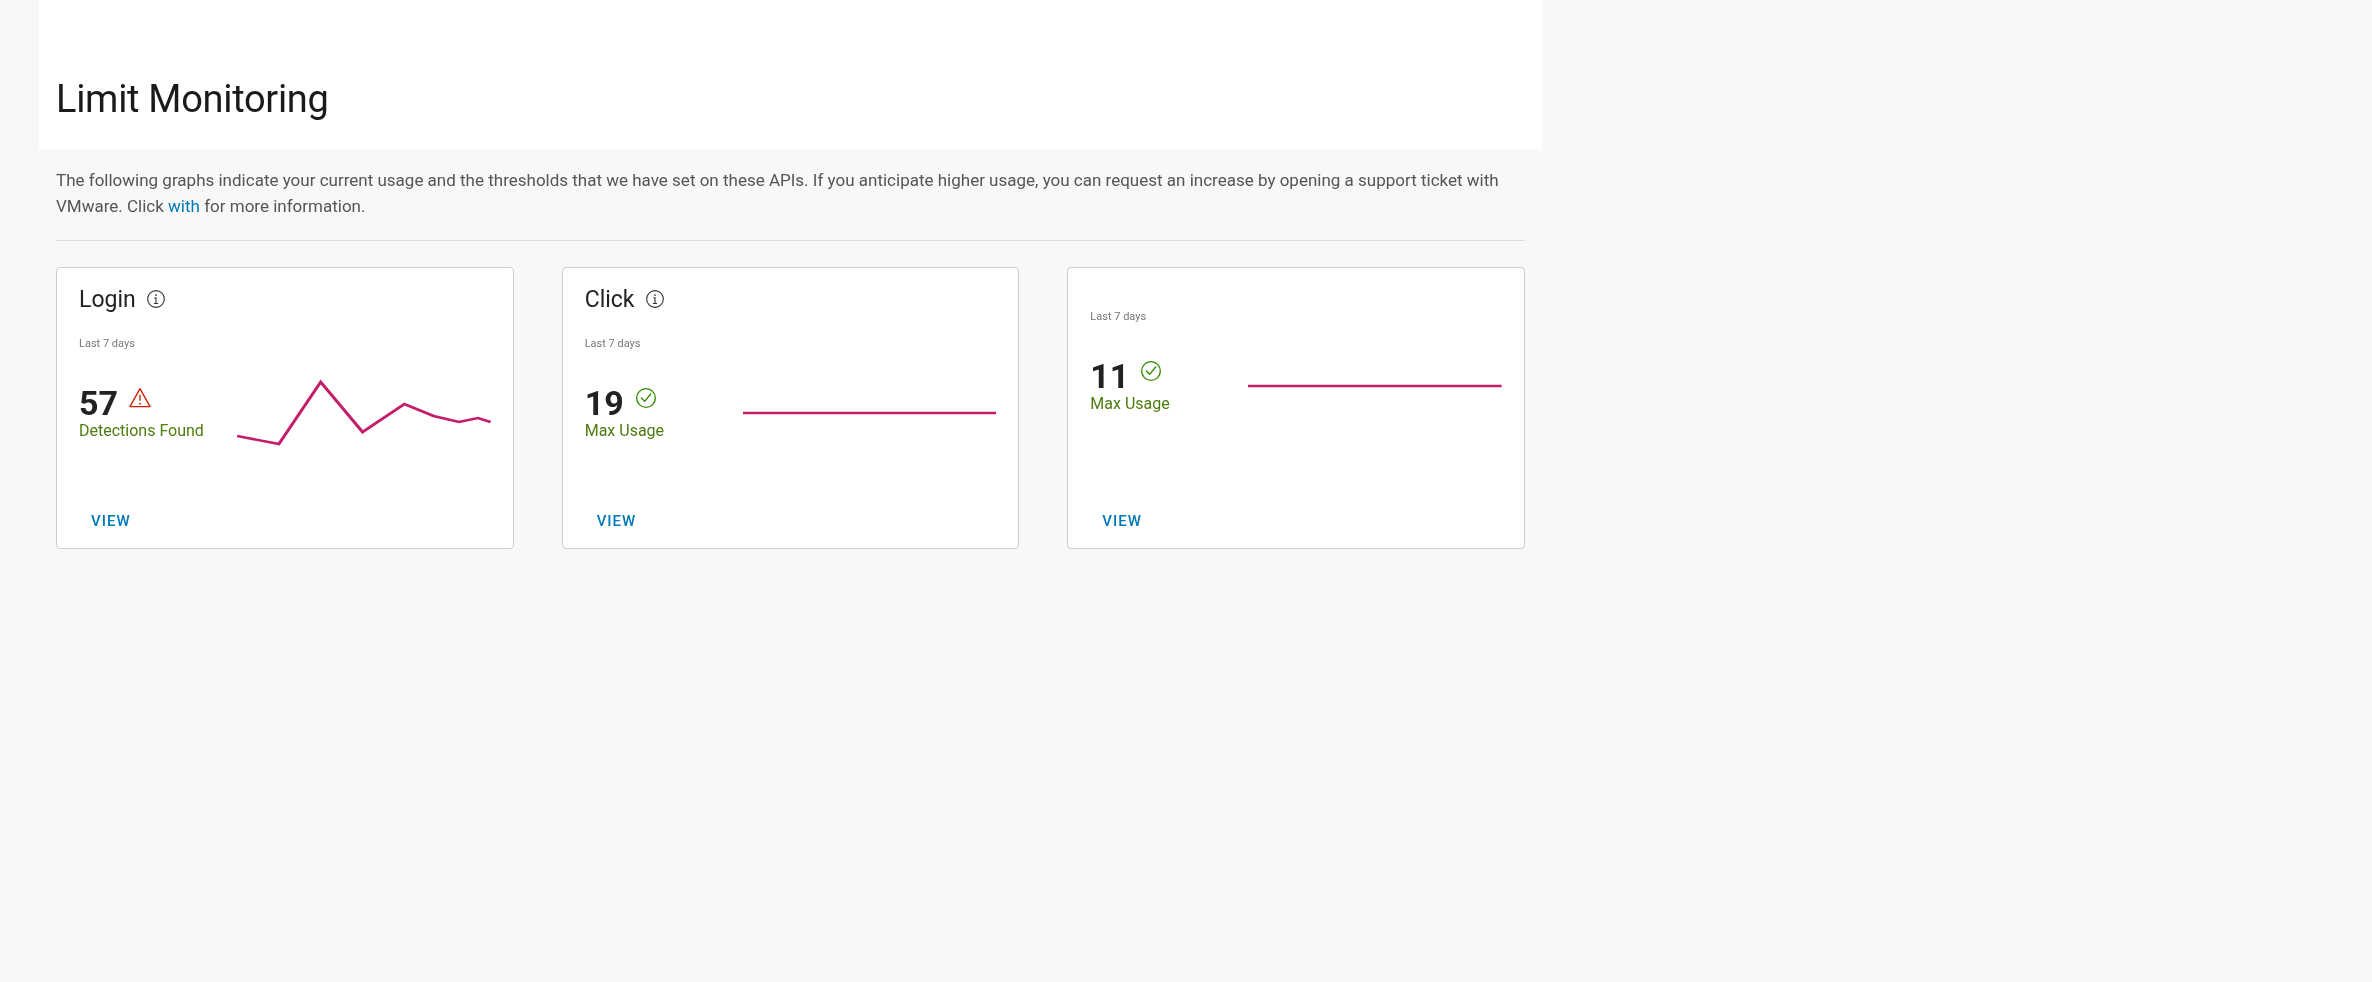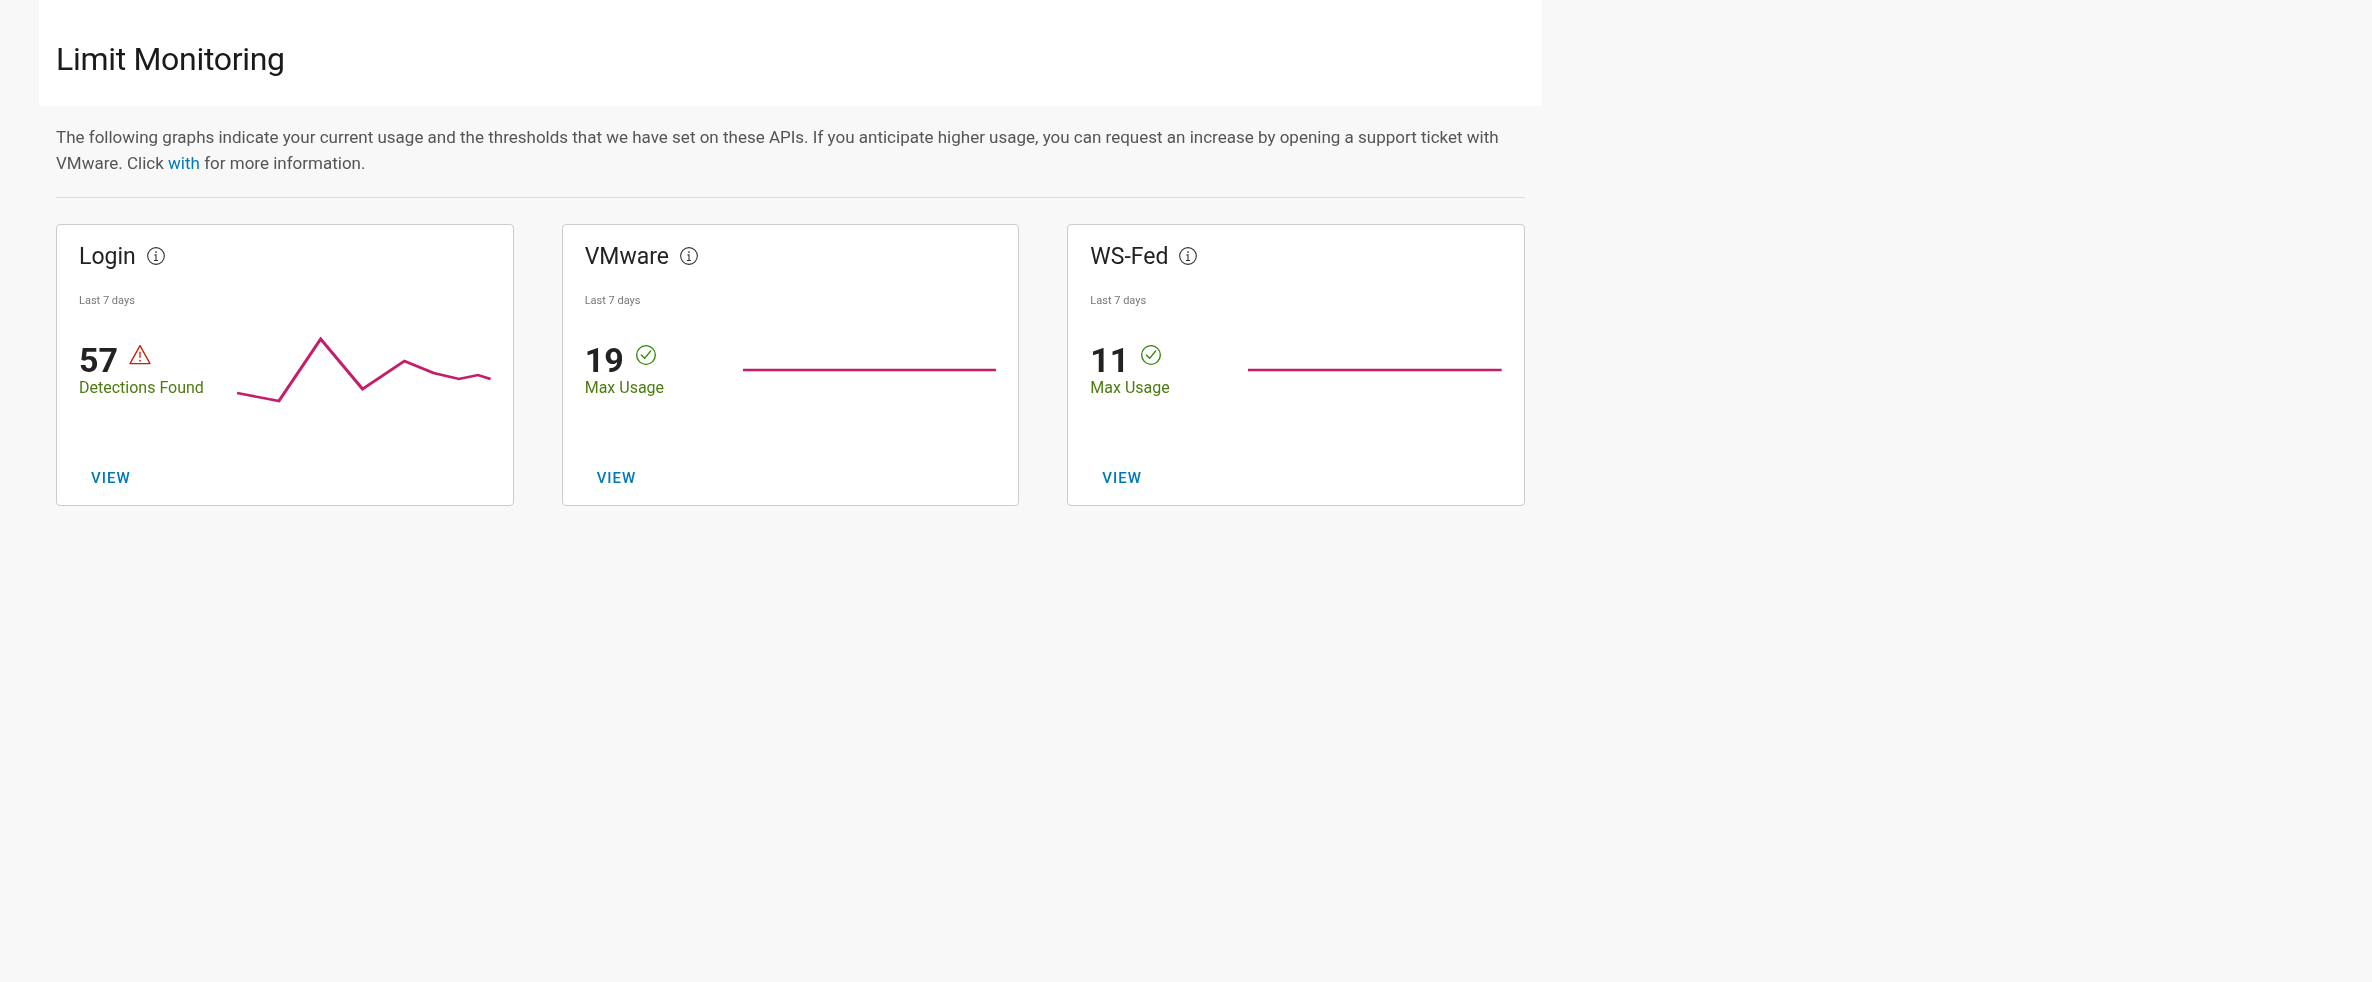--- a/index.html
+++ b/index.html
@@ -12,24 +12,25 @@
   }
   .page {
     padding: 0 56px 40px 56px;
   }
   .header-card {
     background: #fff;
     margin: 0 -17px 0 -17px;
     padding: 40px 17px 28px 17px;
   }
   h1 {
-    font-size: 32px;
+    font-size: 38px;
     font-weight: 400;
     color: #1a1a1a;
     letter-spacing: -0.3px;
+    margin-top: 37px;
   }
   .intro {
     font-size: 17px;
     line-height: 1.55;
     color: #555;
     margin-top: 18px;
   }
   .intro a {
     color: #0079b8;
     text-decoration: none;
@@ -170,21 +171,21 @@
           <polyline fill="none" stroke="#c41e6a" stroke-width="2.6" points="0,62 33,70 66,8 99,58 132,30 155,42 175,48 190,44 200,48"></polyline>
         </svg>
       </div>
       <div class="card-footer">
         <a class="view-link">VIEW</a>
       </div>
     </div>
 
     <div class="card">
       <div class="card-header">
-        <span class="card-title">VMware</span>
+        <span class="card-title">Click</span>
         <span class="info-icon">
           <svg viewBox="0 0 36 36" width="20" height="20" fill="none" stroke="currentColor" stroke-width="2">
             <circle cx="18" cy="18" r="15"></circle>
             <circle cx="18" cy="11" r="1.6" fill="currentColor" stroke="none"></circle>
             <path d="M16 16h2v10h2" stroke-linecap="round"></path>
             <path d="M15 26h6" stroke-linecap="round"></path>
           </svg>
         </span>
       </div>
       <div class="card-sub">Last 7 days</div>
@@ -204,31 +205,20 @@
         <svg class="spark" viewBox="0 0 200 78" preserveAspectRatio="none">
           <line x1="0" y1="39" x2="200" y2="39" stroke="#c41e6a" stroke-width="2.6"></line>
         </svg>
       </div>
       <div class="card-footer">
         <a class="view-link">VIEW</a>
       </div>
     </div>
 
     <div class="card">
-      <div class="card-header">
-        <span class="card-title">WS-Fed</span>
-        <span class="info-icon">
-          <svg viewBox="0 0 36 36" width="20" height="20" fill="none" stroke="currentColor" stroke-width="2">
-            <circle cx="18" cy="18" r="15"></circle>
-            <circle cx="18" cy="11" r="1.6" fill="currentColor" stroke="none"></circle>
-            <path d="M16 16h2v10h2" stroke-linecap="round"></path>
-            <path d="M15 26h6" stroke-linecap="round"></path>
-          </svg>
-        </span>
-      </div>
       <div class="card-sub">Last 7 days</div>
       <div class="card-body">
         <div class="metric-block">
           <div class="metric-row">
             <span class="metric-value">11</span>
             <span class="status-icon ok-icon">
               <svg viewBox="0 0 36 36" width="24" height="24" fill="none" stroke="currentColor" stroke-width="2">
                 <circle cx="18" cy="18" r="14"></circle>
                 <path d="M11 18 l5 5 l9 -11" stroke-linecap="round" stroke-linejoin="round"></path>
               </svg>

